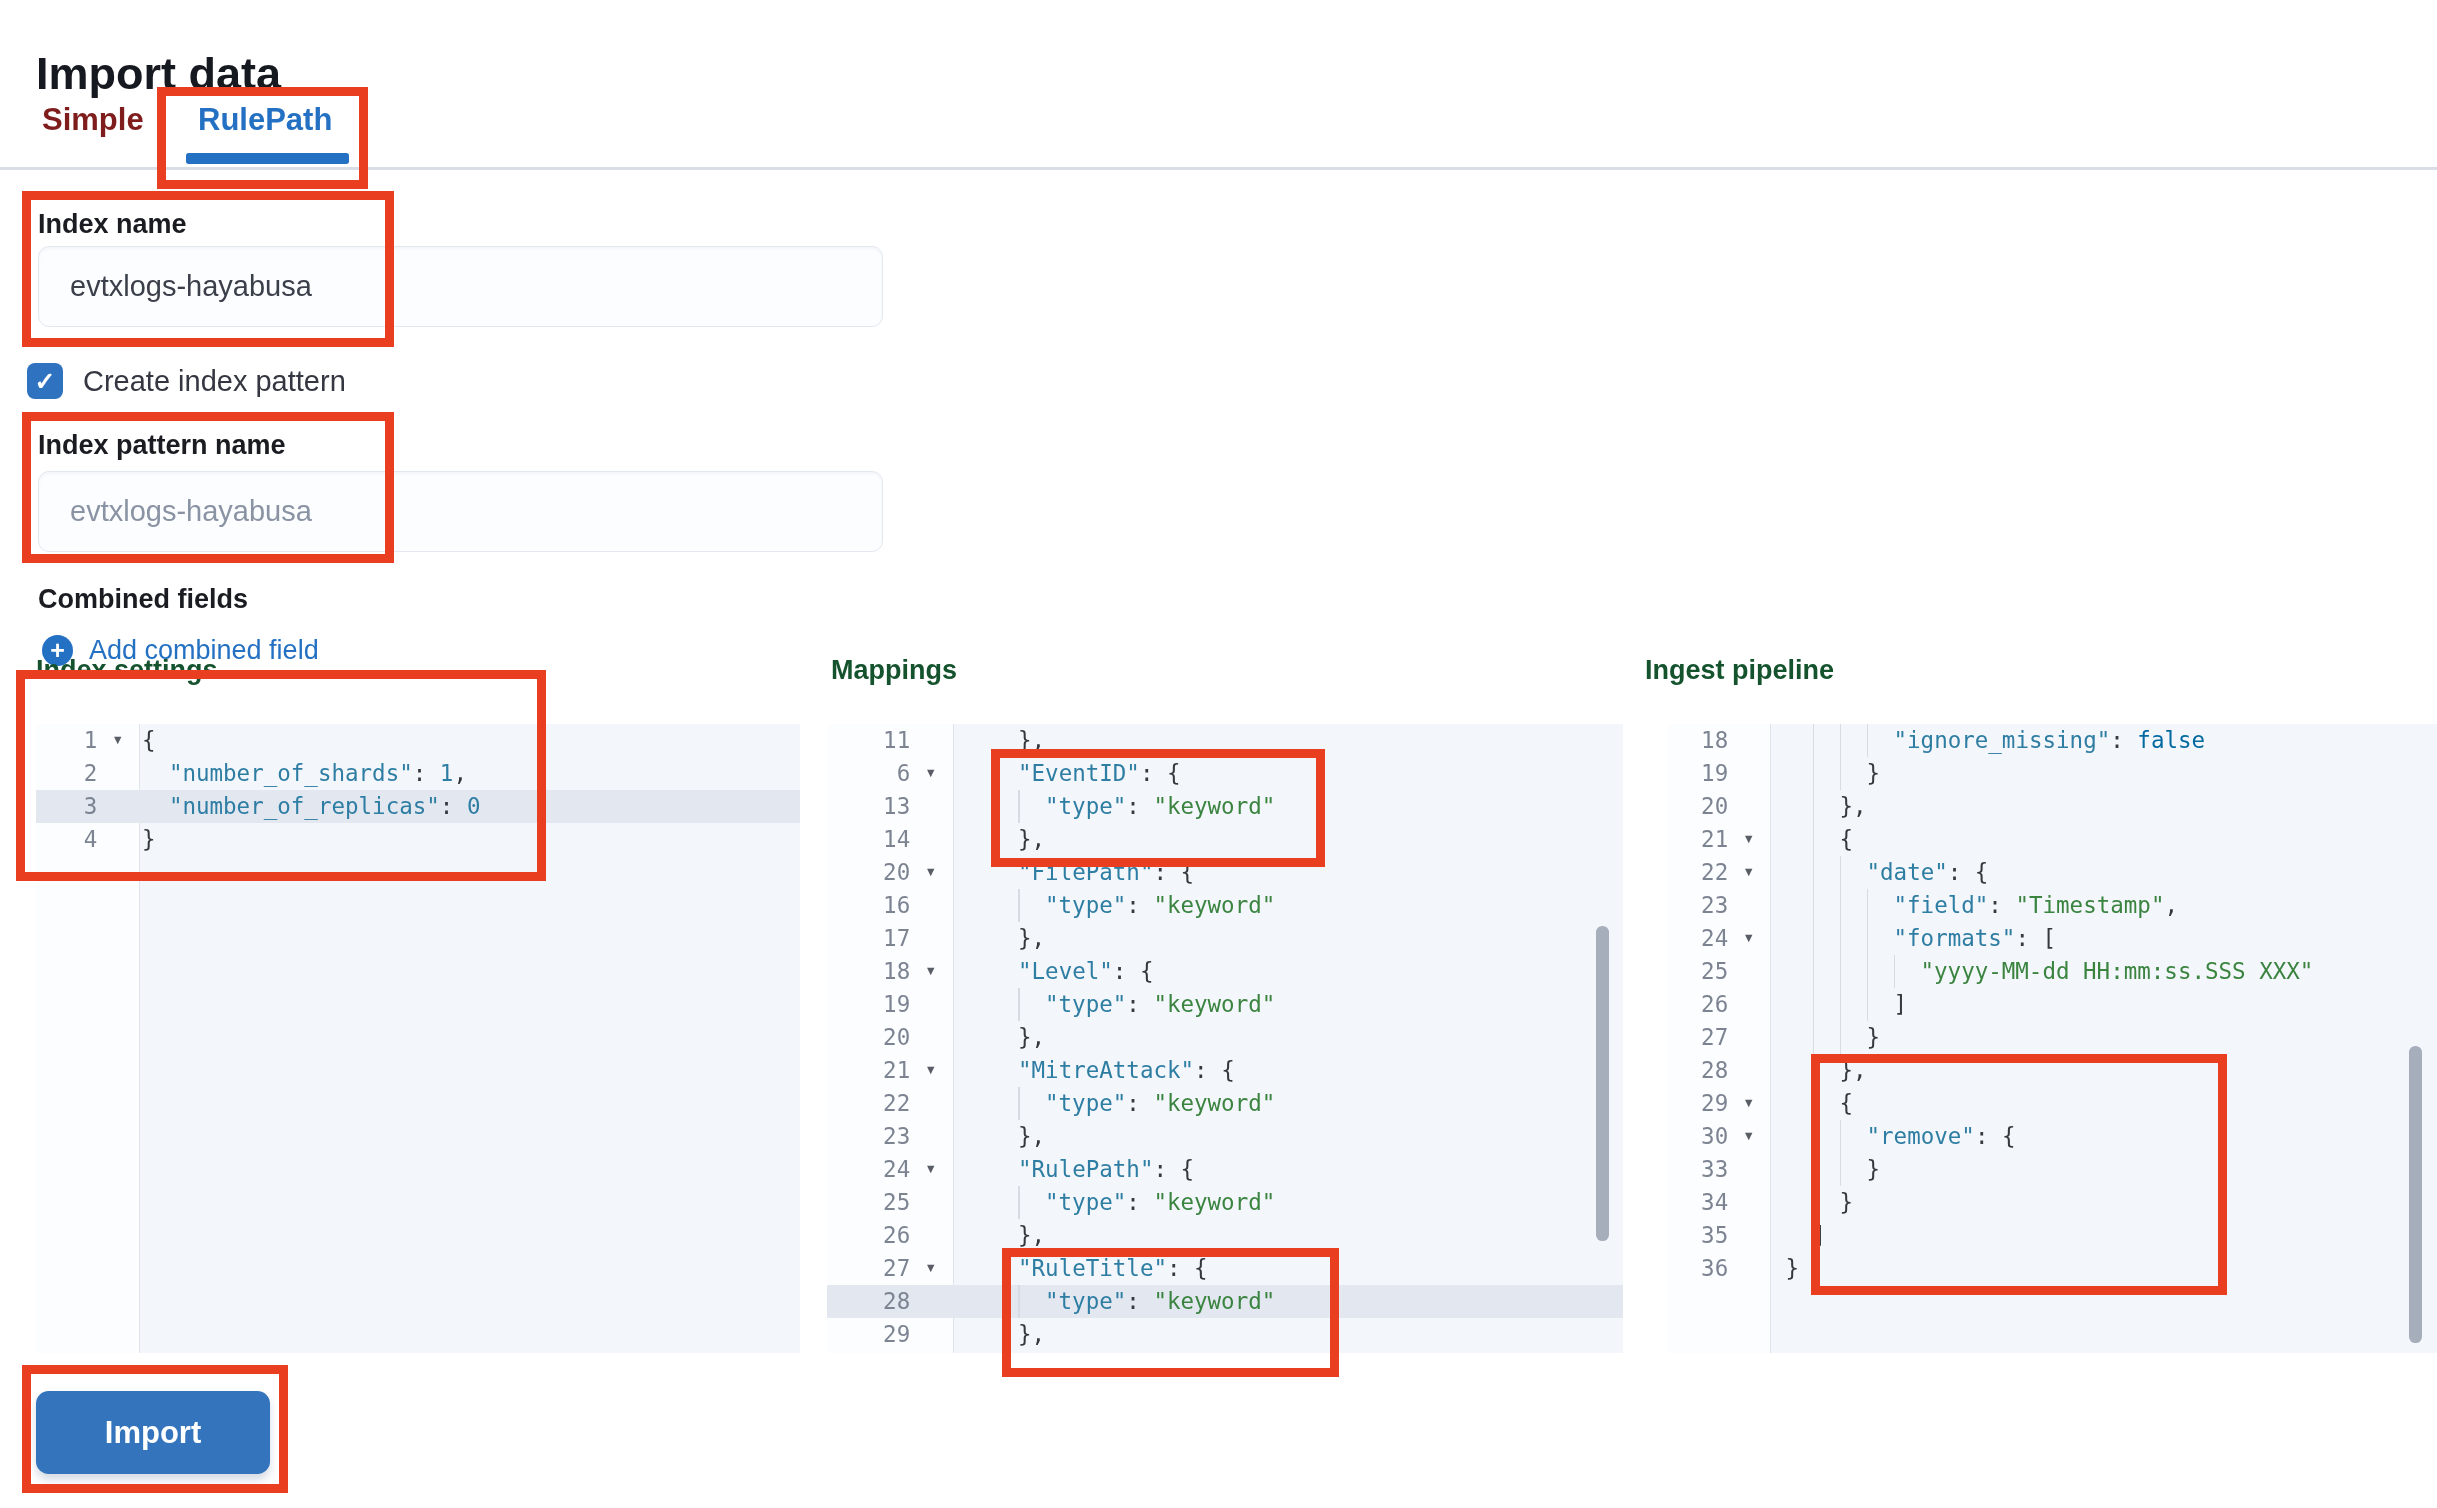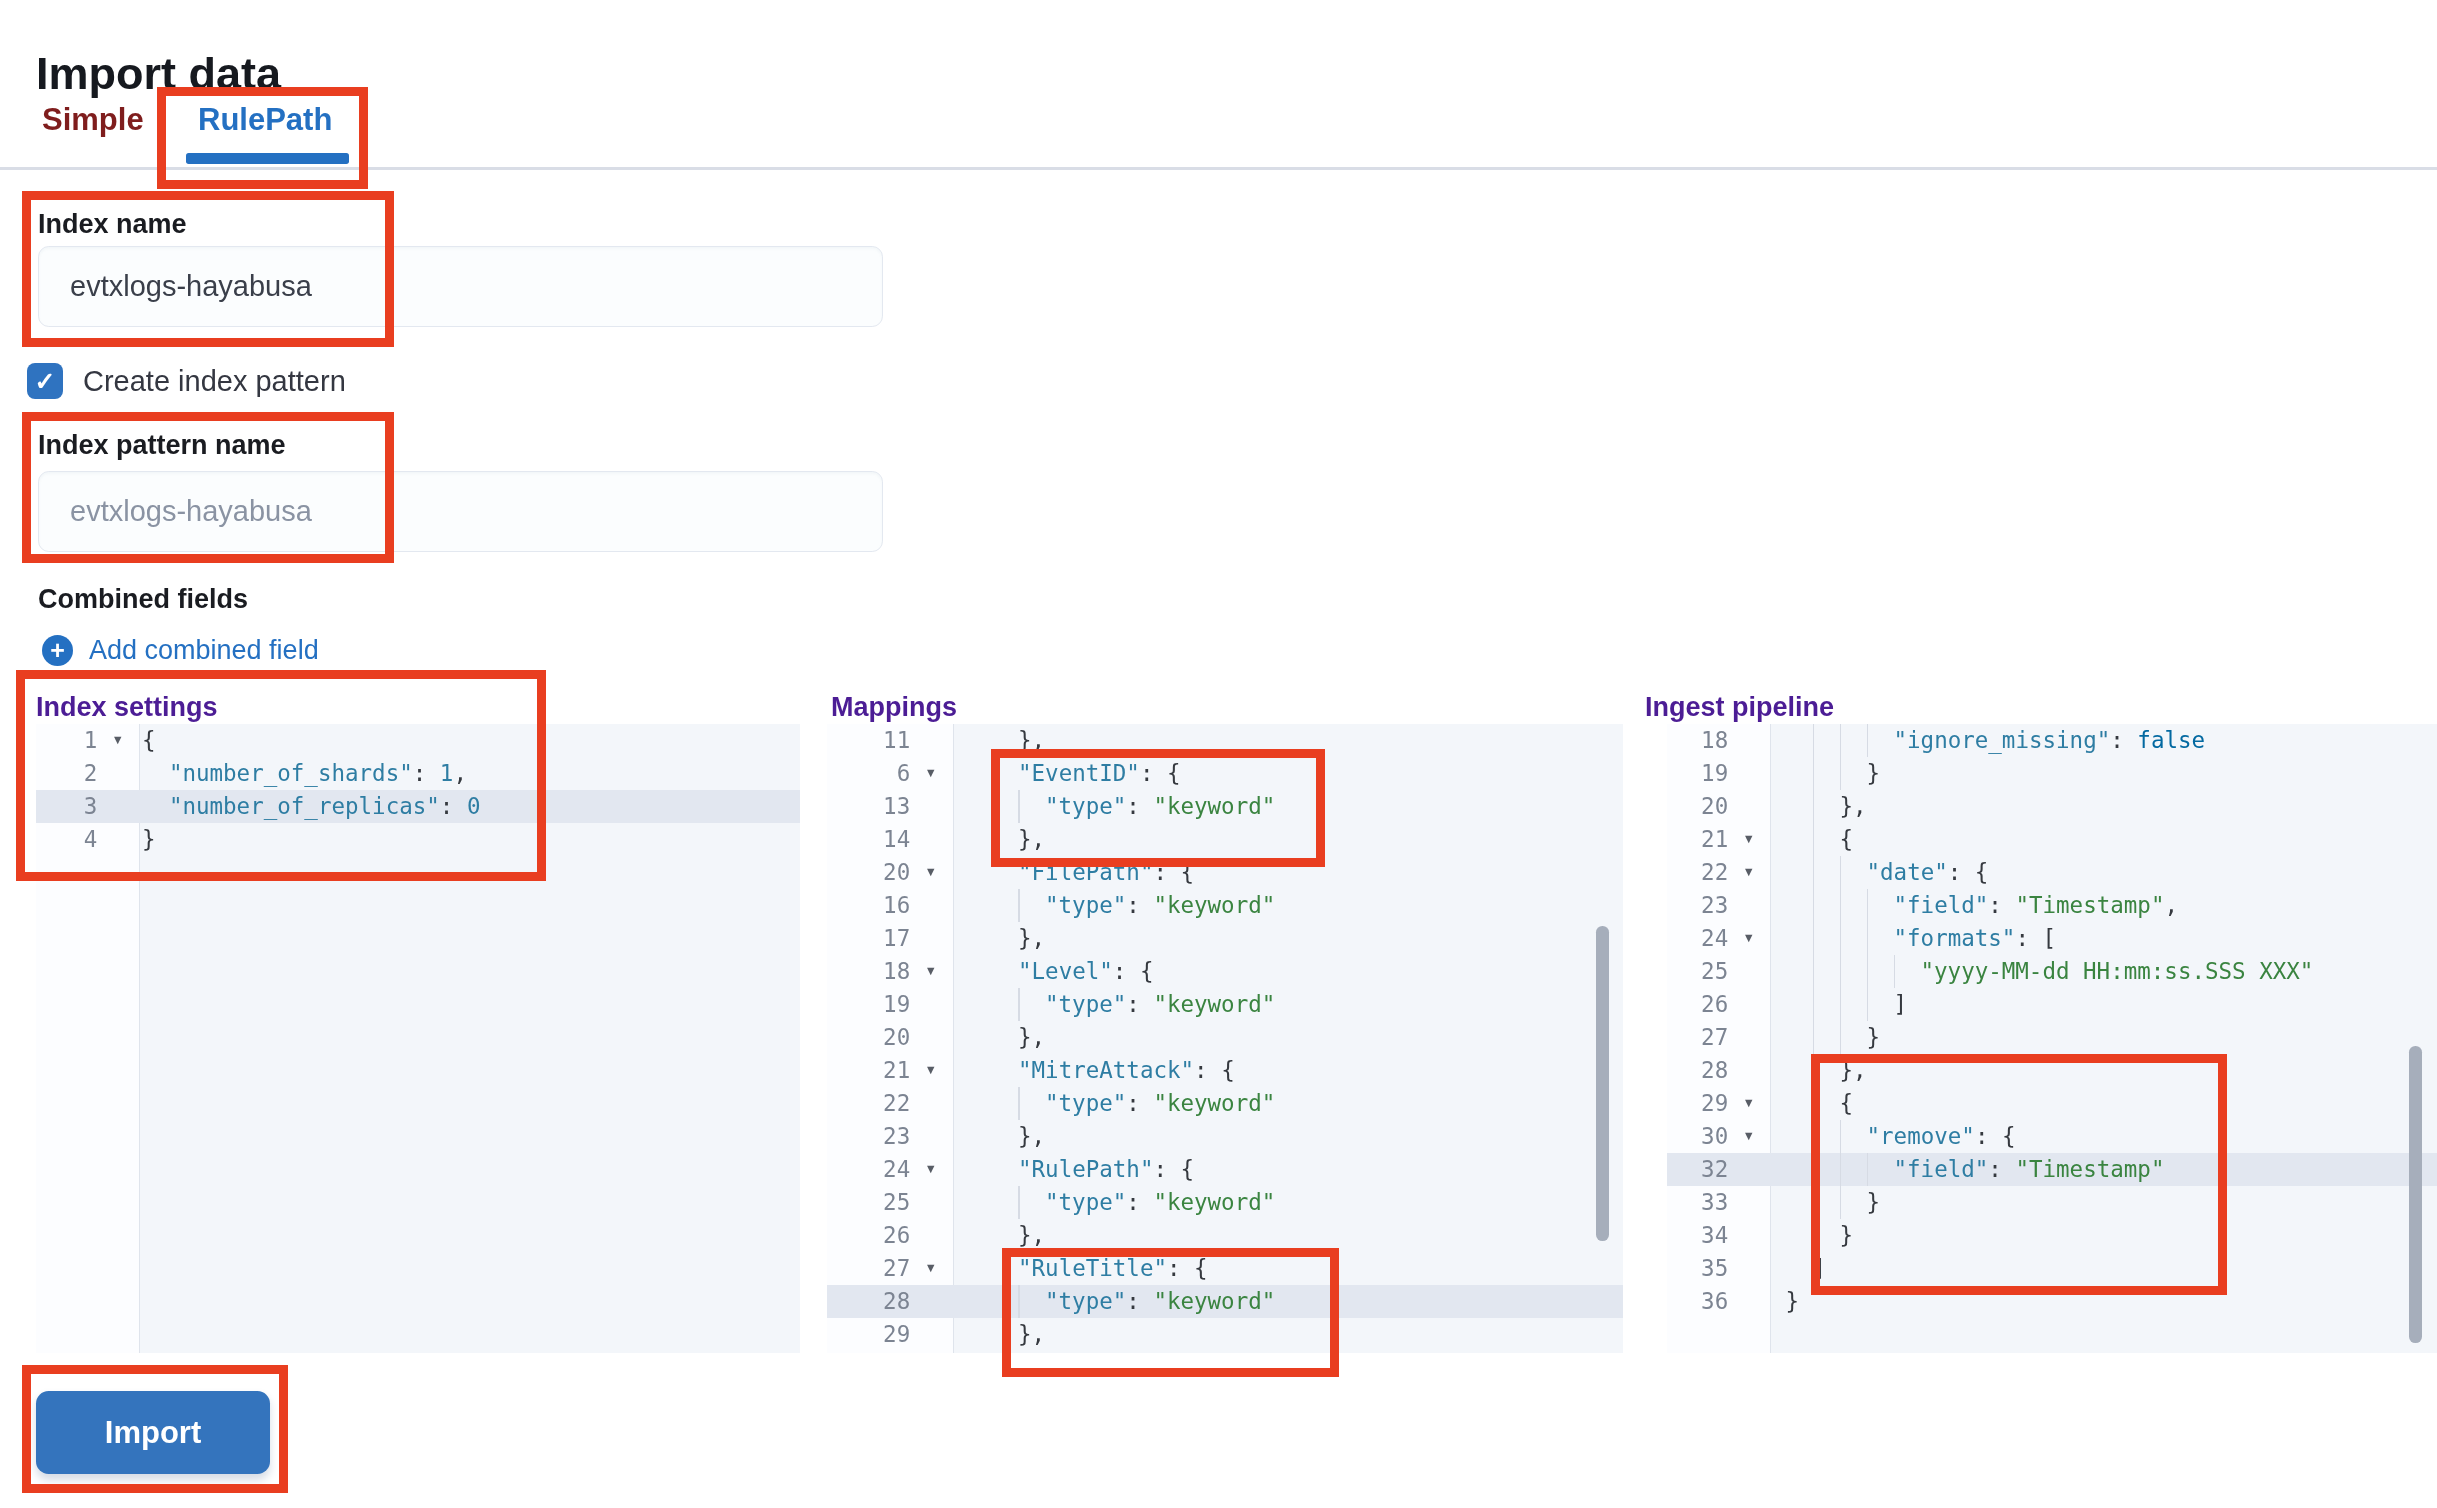--- a/index.html
+++ b/index.html
@@ -36,21 +36,21 @@
   .checkbox-label{position:absolute;left:83px;top:365px;font-size:29px;color:#343741}
   .add-link{
     position:absolute;left:42px;top:635px;display:flex;align-items:center;gap:16px;
     color:#2470c2;font-size:27px;font-weight:500;cursor:pointer;background:none;border:none;font-family:inherit;padding:0
   }
   .plus-circle{
     width:31px;height:31px;border-radius:50%;background:#2470c2;color:#fff;flex:0 0 31px;
     display:flex;align-items:center;justify-content:center;font-size:25px;font-weight:700;line-height:1;
   }
   
-  .ed-label{position:absolute;top:692px;font-size:27px;font-weight:700;color:#4c1d95}
+  .ed-label{position:absolute;top:655px;font-size:27px;font-weight:700;color:#14532d}
   .lbl-settings{left:36px}
   .lbl-mappings{left:831px}
   .lbl-ingest{left:1645px}
   .editor{position:absolute;top:724px;height:629px;background:#f3f6fa;overflow:hidden}
   .ed-index-settings{left:36px;width:764px}
   .ed-mappings{left:827px;width:796px}
   .ed-ingest-pipeline{left:1667px;width:770px}
   .gutter-col{position:absolute;left:0;top:0;bottom:0;background:#fcfdff;border-right:1.8px solid #dfe4ec}
   .ed-index-settings .gutter-col{width:103px}
   .ed-mappings .gutter-col{width:126px}
@@ -302,25 +302,20 @@
       <div class="cl-row">
         <span class="cl-num">29</span>
         <span class="cl-fold">▼</span>
         <span class="cl-code"><i class="gd" style="left: 27px;"></i><span style="padding-left: 54px;"><span class="tk-p">{</span></span></span>
       </div>
       <div class="cl-row">
         <span class="cl-num">30</span>
         <span class="cl-fold">▼</span>
         <span class="cl-code"><i class="gd" style="left: 27px;"></i><i class="gd" style="left: 54px;"></i><span style="padding-left: 81px;"><span class="tk-k">"remove"</span><span class="tk-p">: {</span></span></span>
       </div>
-      <div class="cl-row hl">
-        <span class="cl-num">32</span>
-        <span class="cl-fold"></span>
-        <span class="cl-code"><i class="gd" style="left: 27px;"></i><i class="gd" style="left: 54px;"></i><i class="gd" style="left: 81px;"></i><span style="padding-left: 108px;"><span class="tk-k">"field"</span><span class="tk-p">: </span><span class="tk-s">"Timestamp"</span></span></span>
-      </div>
       <div class="cl-row">
         <span class="cl-num">33</span>
         <span class="cl-fold"></span>
         <span class="cl-code"><i class="gd" style="left: 27px;"></i><i class="gd" style="left: 54px;"></i><span style="padding-left: 81px;"><span class="tk-p">}</span></span></span>
       </div>
       <div class="cl-row">
         <span class="cl-num">34</span>
         <span class="cl-fold"></span>
         <span class="cl-code"><i class="gd" style="left: 27px;"></i><span style="padding-left: 54px;"><span class="tk-p">}</span></span></span>
       </div>

